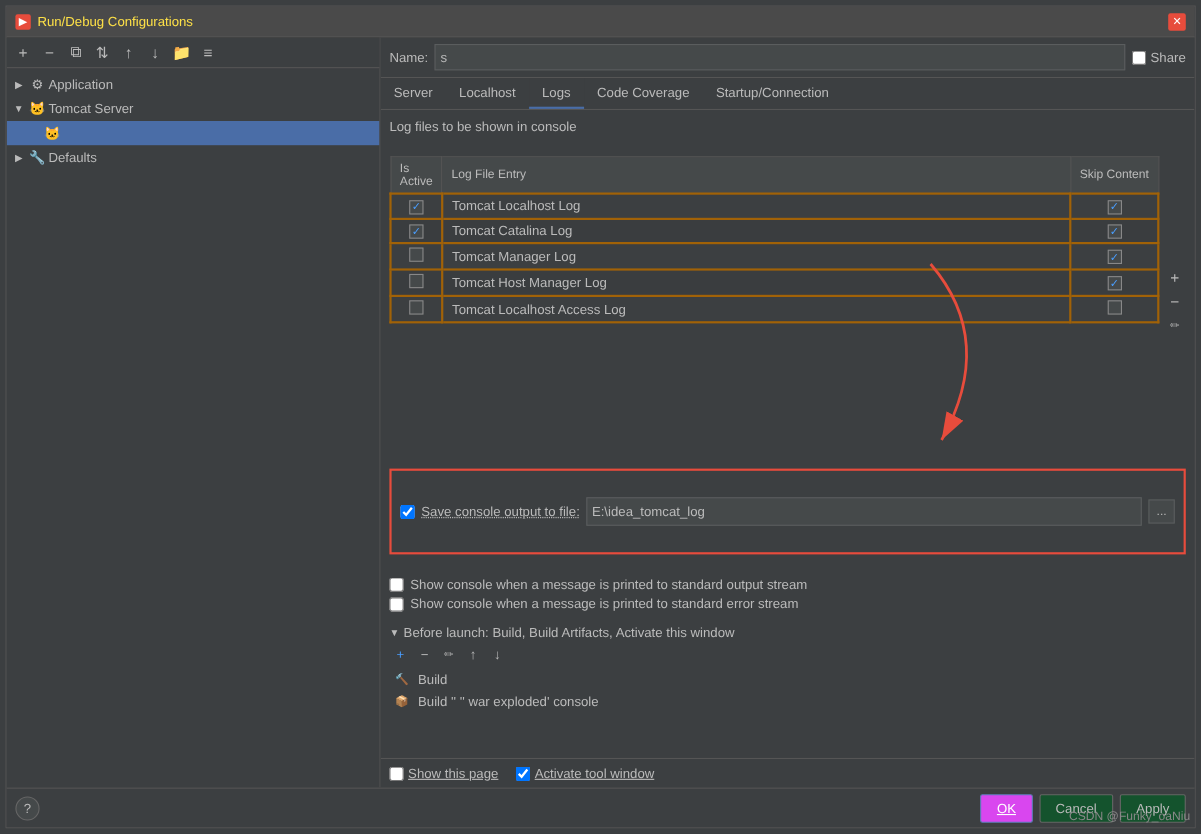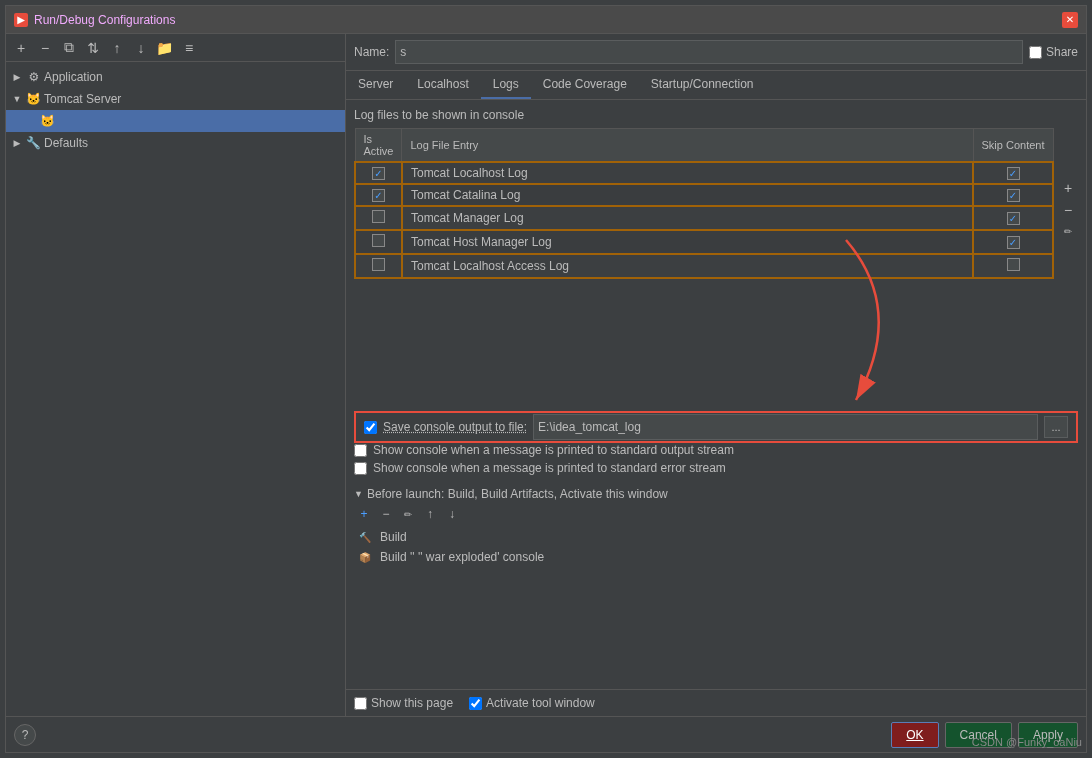--- a/index.html
+++ b/index.html
@@ -48,21 +48,21 @@
       background: #e74c3c;
       border-radius: 2px;
       display: flex;
       align-items: center;
       justify-content: center;
       font-size: 10px;
       color: white;
     }
 
     .title-text {
-      color: #f0abfc;
+      color: #fde047;
       font-size: 12px;
     }
 
     .title-bar-controls {
       display: flex;
       gap: 4px;
     }
 
     .title-btn {
       width: 16px;
@@ -241,21 +241,21 @@
       flex: 1;
       display: flex;
       flex-direction: column;
       overflow-y: auto;
       padding: 8px;
     }
 
     .section-label {
       font-size: 12px;
       color: #bbbbbb;
-      margin-bottom: 6px;
+      margin-bottom: 20px;
     }
 
     
     .log-table {
       width: 100%;
       border-collapse: collapse;
       margin-bottom: 12px;
     }
 
     .log-table th {
@@ -305,21 +305,21 @@
 
     .checkbox-vis.checked::after {
       content: '✓';
       font-size: 10px;
       color: #4a9eff;
     }
 
     .table-wrapper {
       position: relative;
       display: flex;
-      align-items: center;
+      align-items: flex-end;
       gap: 4px;
     }
 
     .side-btns {
       display: flex;
       flex-direction: column;
       gap: 2px;
     }
 
     .side-btn {
@@ -331,22 +331,22 @@
       font-size: 14px;
       cursor: pointer;
       display: flex;
       align-items: center;
       justify-content: center;
     }
 
     
     .save-console-section {
       border: 2px solid #e74c3c;
-      padding: 1px 8px;
-      margin-bottom: 0;
+      padding: 24px 8px;
+      margin-bottom: 20px;
       display: flex;
       align-items: center;
       gap: 6px;
       background: #3c3f41;
     }
 
     .save-label {
       font-size: 12px;
       color: #bbbbbb;
       text-decoration: underline;
@@ -444,20 +444,21 @@
       border-top: 1px solid #555;
       flex-shrink: 0;
     }
 
     .bottom-option {
       display: flex;
       align-items: center;
       gap: 4px;
       font-size: 12px;
       color: #bbbbbb;
+      text-decoration: underline;
     }
 
     
     .dialog-footer {
       height: 36px;
       background: #3c3f41;
       border-top: 1px solid #555;
       display: flex;
       align-items: center;
       justify-content: space-between;
@@ -479,21 +480,21 @@
       height: 26px;
       padding: 0 14px;
       background: #14532d;
       border: 1px solid #666;
       color: #bbbbbb;
       font-size: 12px;
       cursor: pointer;
       border-radius: 2px;
     }
     .dialog-btn.primary {
-      background: #7f1d1d;
+      background: #d946ef;
       border-color: #5a7db7;
       color: white;
       text-decoration: underline;
     }
 
     .help-btn {
       width: 22px;
       height: 22px;
       border-radius: 50%;
       background: #45494a;

